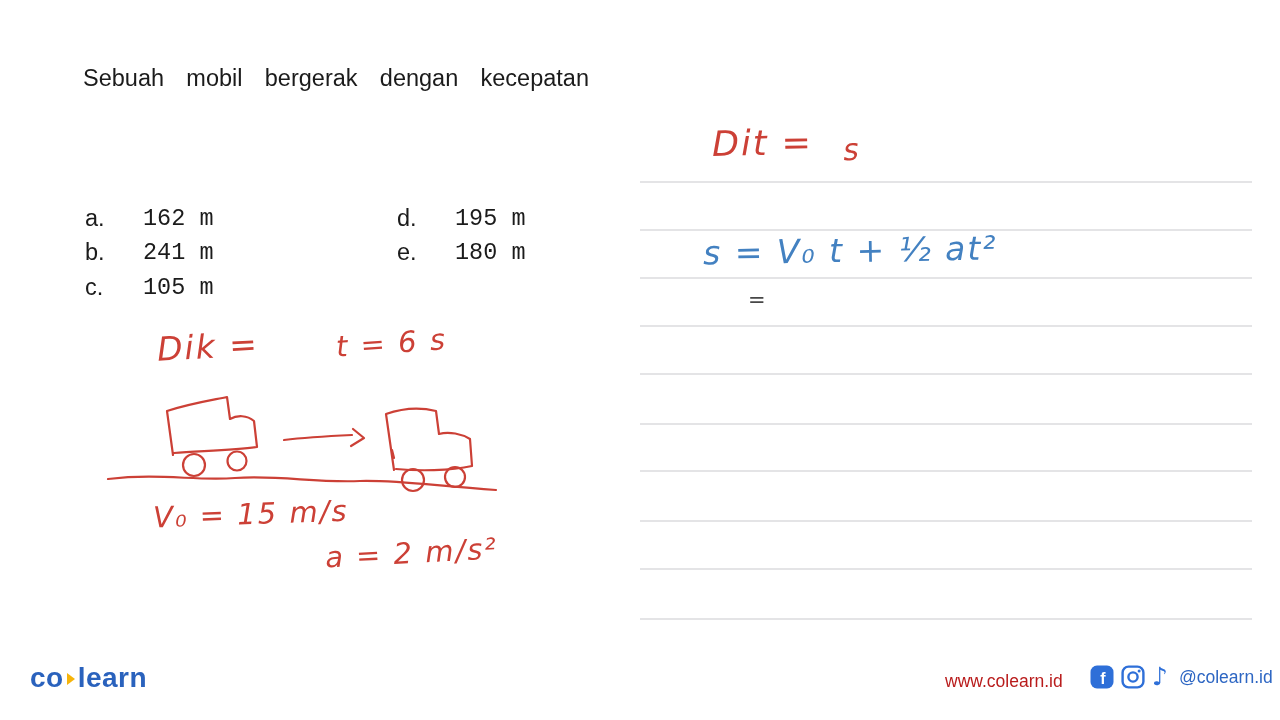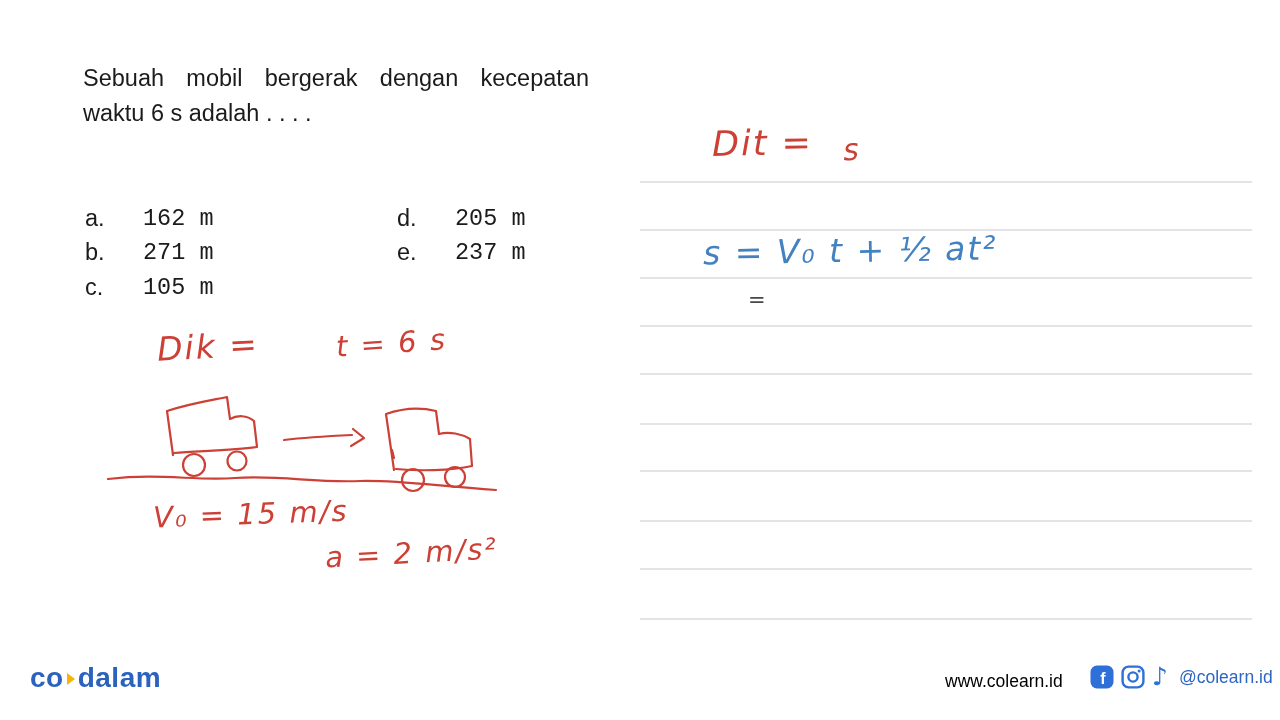--- a/index.html
+++ b/index.html
@@ -32,58 +32,57 @@
   
   .rule { position: absolute; left: 640px; width: 612px; height: 2px; background: #e4e4e6; }
 
   
   .logo { position: absolute; left: 30px; top: 662px; font-weight: bold;
           font-size: 28px; color: #2a62bd; letter-spacing: 0.5px;
           display: flex; align-items: center; }
   .logo .tri { width: 0; height: 0; border-left: 8px solid #f6b40a;
                border-top: 6px solid transparent; border-bottom: 6px solid transparent;
                margin: 2px 3px 0 3px; display: inline-block; }
-  .site { position: absolute; left: 945px; top: 671px; font-size: 17.5px; color: #000000; }
+  .site { position: absolute; left: 945px; top: 671px; font-size: 17.5px; color: #b91c1c; }
   .social { position: absolute; left: 1090px; top: 665px; display: flex; align-items: center; gap: 7px; }
   .social .handle { font-size: 17.5px; color: #2d66c3; margin-left: 4px; }
   .note-glyph { font-family: "DejaVu Sans", sans-serif; font-size: 25px; color: #2e6fd8;
                 font-style: normal; line-height: 24px; }
 </style>
 </head>
 <body>
 
 <div class="stage">
 
   <div class="question">
     <div class="q-line">Sebuah mobil bergerak dengan kecepatan</div>
-    <div class="q-line last">waktu 6 s adalah . . . .</div>
   </div>
 
   <div class="options col-left">
     <div class="opt-row">
       <span class="opt-letter">a.</span>
       <span class="opt-value">162 m</span>
     </div>
     <div class="opt-row">
       <span class="opt-letter">b.</span>
-      <span class="opt-value">271 m</span>
+      <span class="opt-value">241 m</span>
     </div>
     <div class="opt-row">
       <span class="opt-letter">c.</span>
       <span class="opt-value">105 m</span>
     </div>
   </div>
   <div class="options col-right">
     <div class="opt-row">
       <span class="opt-letter">d.</span>
-      <span class="opt-value">205 m</span>
+      <span class="opt-value">195 m</span>
     </div>
     <div class="opt-row">
       <span class="opt-letter">e.</span>
-      <span class="opt-value">237 m</span>
+      <span class="opt-value">180 m</span>
     </div>
   </div>
 
   <div class="hand red" style="left:157px; top:327px; font-size:33px; transform:rotate(-3deg);">Dik =</div>
   <div class="hand red" style="left:336px; top:326px; font-size:29px; transform:rotate(-4deg);">t = 6 s</div>
 
   <svg style="position:absolute; left:100px; top:378px;" width="400" height="130" viewBox="0 0 400 130">
     <g fill="none" stroke="#cc4036" stroke-width="2.2" stroke-linecap="round" stroke-linejoin="round">
       <path d="M73,77 L67,33 C88,26 107,23 127,19 L130,41 C137,37 147,37 154,43 L157,69 C135,72 100,73 74,75"></path>
       <circle cx="94" cy="87" r="11"></circle>
@@ -113,21 +112,21 @@
   <div class="rule" style="top:618px"></div>
 
   <div class="hand red" style="left:712px; top:123px; font-size:35px; transform:rotate(-1deg);">Dit =</div>
   <div class="hand red" style="left:843px; top:132px; font-size:30px; transform:rotate(-4deg);">s</div>
   <div class="hand blue" style="left:703px; top:231px; font-size:33px; transform:rotate(-1deg);">s = V₀ t + ½ at²</div>
   <div class="hand dark" style="left:748px; top:288px; font-size:21px; font-style:normal;">=</div>
 
   <div class="logo">
     <span>co</span>
     <span class="tri"></span>
-    <span>dalam</span>
+    <span>learn</span>
   </div>
 
   <div class="site">www.colearn.id</div>
 
   <div class="social">
     <svg width="24" height="24" viewBox="0 0 24 24">
       <rect x="0.5" y="0.5" width="23" height="23" rx="6.5" fill="#2e6fd8"></rect>
       <text x="13" y="19" font-family="Liberation Sans, sans-serif" font-size="16" font-weight="bold" fill="#ffffff" text-anchor="middle">f</text>
     </svg>
     <svg width="24" height="24" viewBox="0 0 24 24">

